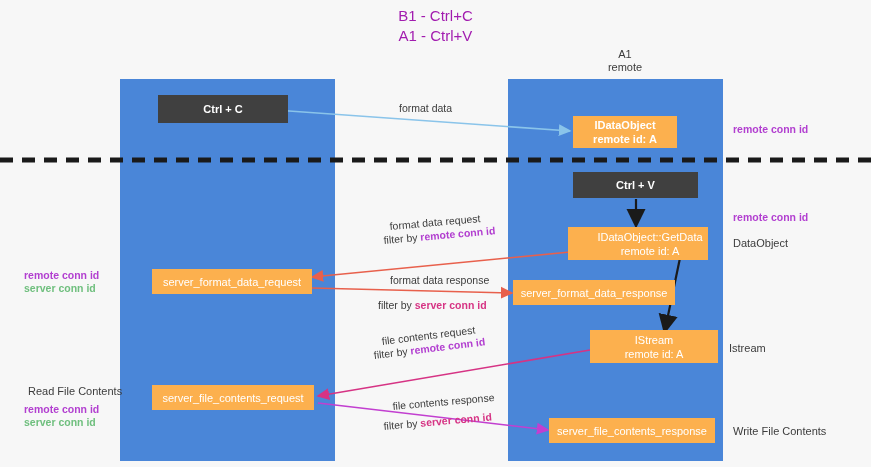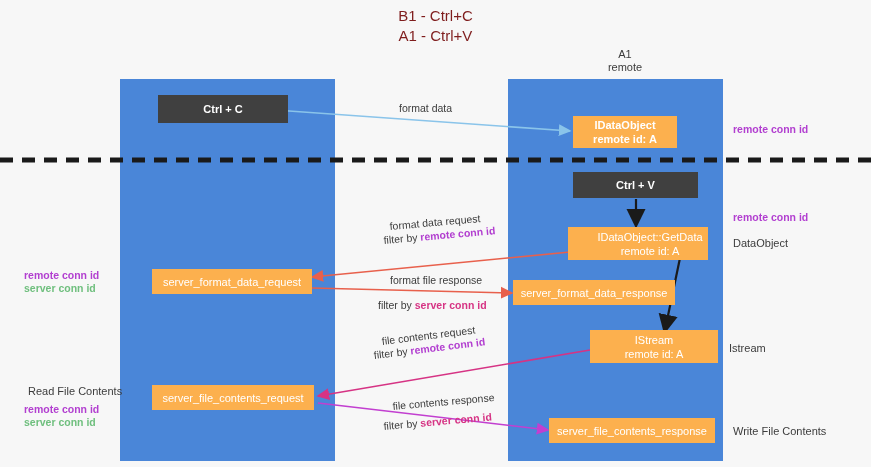--- a/index.html
+++ b/index.html
@@ -1,20 +1,20 @@
 <!DOCTYPE html>
 <html><head>
 <meta charset="utf-8">
 <style>
   html,body{margin:0;padding:0;background:#f7f7f7;}
   body{width:871px;height:467px;position:relative;overflow:hidden;
        font-family:"Liberation Sans","DejaVu Sans",sans-serif;color:#3c3c3c;}
   .stage{position:absolute;inset:0;}
   .title{position:absolute;left:0;top:6px;width:871px;text-align:center;
-         font-size:15px;line-height:20px;color:#7f1d1d;white-space:pre-line;}
+         font-size:15px;line-height:20px;color:#a21caf;white-space:pre-line;}
   .colhead{position:absolute;text-align:center;font-size:11px;line-height:13px;
            color:#3c3c3c;white-space:pre-line;}
   .lane{position:absolute;background:#4a86d8;}
   .box{position:absolute;box-sizing:border-box;display:flex;flex-direction:column;
        align-items:center;justify-content:center;color:#ffffff;font-size:11px;
        line-height:14px;text-align:center;white-space:pre-line;}
   .green{background:#404040;font-weight:bold;}
   .orange{background:#fcb04e;}
   .sidelabel{position:absolute;font-size:10.5px;line-height:13px;white-space:pre-line;}
   .purple{color:#b23fd0;font-weight:bold;}
@@ -98,21 +98,21 @@
 
   <div class="edgelabel" style="left:399px;top:101px;">format data</div>
 
   <div class="edgelabel" style="left:389px;top:219px;transform:rotate(-5deg);transform-origin:left top;">
     <span>format data request</span>
   </div>
   <div class="edgelabel" style="left:383px;top:233px;transform:rotate(-5deg);transform-origin:left top;">
     <span>filter by </span><b class="b-purple">remote conn id</b>
   </div>
 
-  <div class="edgelabel" style="left:390px;top:273px;">format file response</div>
+  <div class="edgelabel" style="left:390px;top:273px;">format data response</div>
   <div class="edgelabel" style="left:378px;top:298px;">
     <span>filter by </span><b class="b-pink">server conn id</b>
   </div>
 
   <div class="edgelabel" style="left:381px;top:334px;transform:rotate(-7deg);transform-origin:left top;">file contents request</div>
   <div class="edgelabel" style="left:373px;top:348px;transform:rotate(-7deg);transform-origin:left top;">
     <span>filter by </span><b class="b-purple">remote conn id</b>
   </div>
 
   <div class="edgelabel" style="left:392px;top:399px;transform:rotate(-5deg);transform-origin:left top;">file contents response</div>

